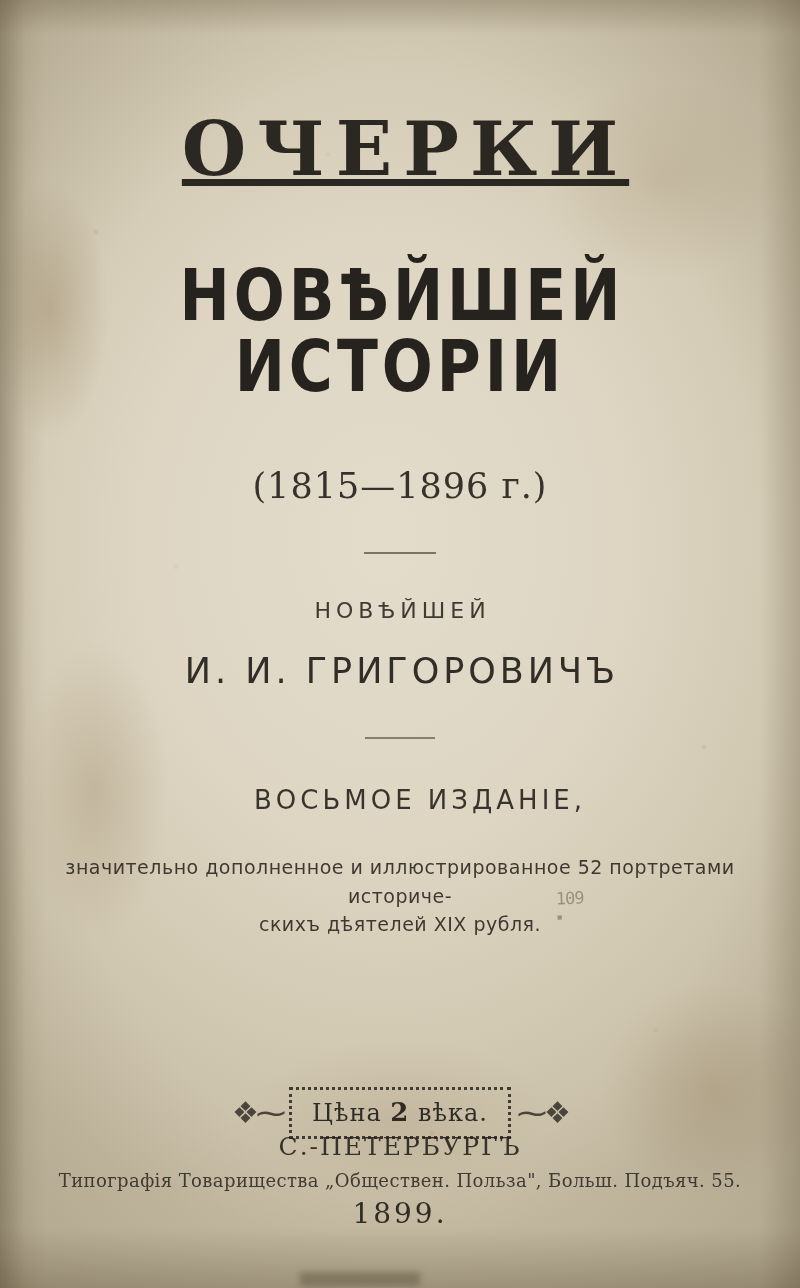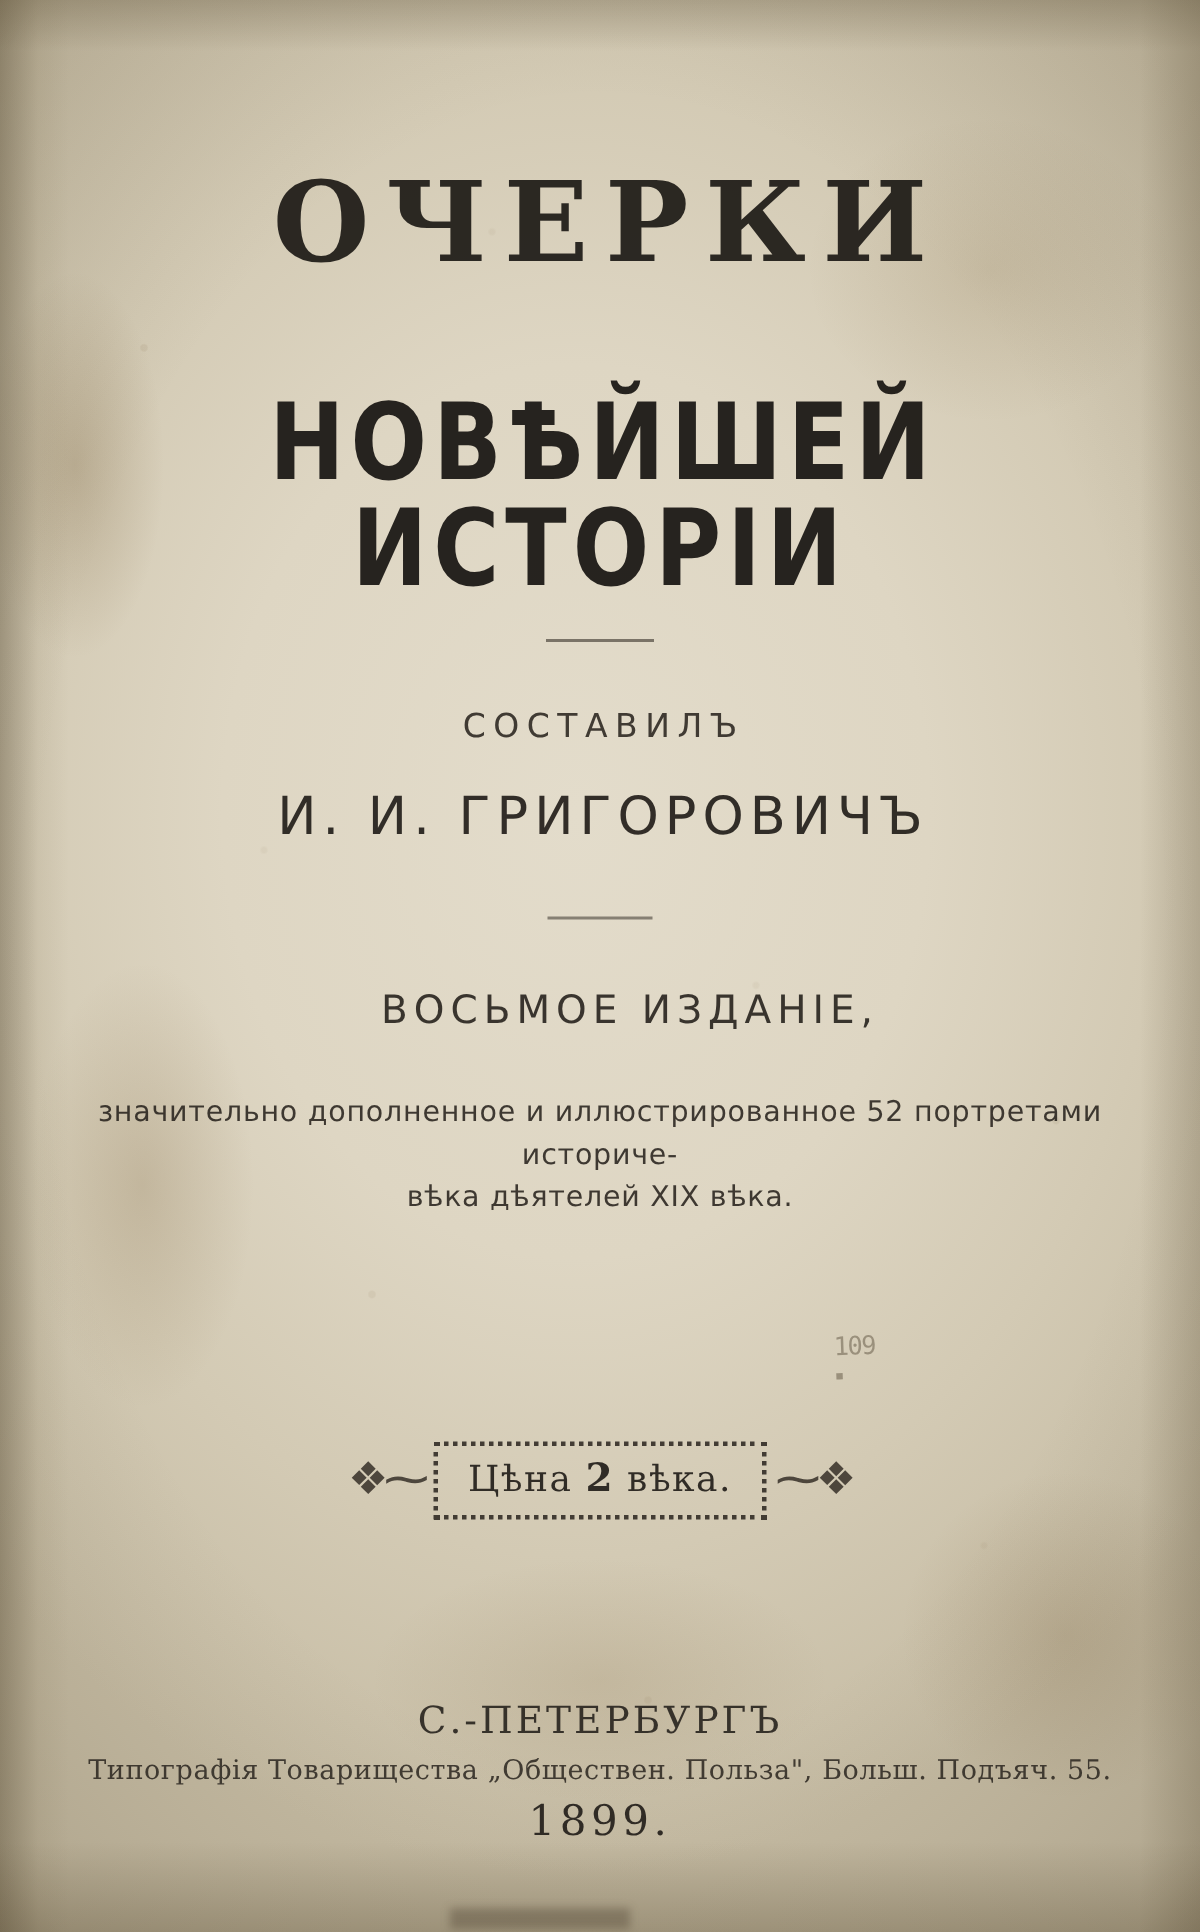--- a/index.html
+++ b/index.html
@@ -79,20 +79,21 @@
 
   .title-main {
     font-family: "DejaVu Serif", serif;
     font-size: 74px;
     letter-spacing: 11px;
     color: #1d1a16;
     line-height: 1;
     margin: 0;
     text-indent: 11px;
     opacity: 0.92;
+    text-decoration: underline;
   }
 
   .title-sub {
     font-family: "DejaVu Sans", sans-serif;
     font-weight: bold;
     font-size: 60px;
     letter-spacing: 4px;
     color: #191613;
     line-height: 1;
     margin: 74px 0 0 0;
@@ -271,34 +272,35 @@
   <div class="edge-right"></div>
   <div class="edge-bottom"></div>
   <div class="vignette"></div>
 
   <div class="content">
 
     <h1 class="title-main">ОЧЕРКИ</h1>
 
     <h2 class="title-sub">НОВѢЙШЕЙ ИСТОРІИ</h2>
 
+    <div class="years">(1815—1896 г.)</div>
 
     <div class="rule"></div>
 
-    <div class="compiled-by">СОСТАВИЛЪ</div>
+    <div class="compiled-by">НОВѢЙШЕЙ</div>
 
     <div class="author">И. И. ГРИГОРОВИЧЪ</div>
 
     <div class="rule2"></div>
 
     <div class="edition">ВОСЬМОЕ ИЗДАНIE,</div>
 
     <div class="edition-note">
       <span class="line1">значительно дополненное и иллюстрированное 52 портретами историче-</span>
-      <span class="line2">вѣка дѣятелей XIX вѣка.</span>
+      <span class="line2">скихъ дѣятелей XIX рубля.</span>
     </div>
 
     <div class="price-wrap">
       <span class="orn">❖⁓</span>
       <span class="price-box">
         <span class="price-text"><span>Цѣна</span> <b>2</b> <span>вѣка.</span></span>
       </span>
       <span class="orn">⁓❖</span>
     </div>
 

